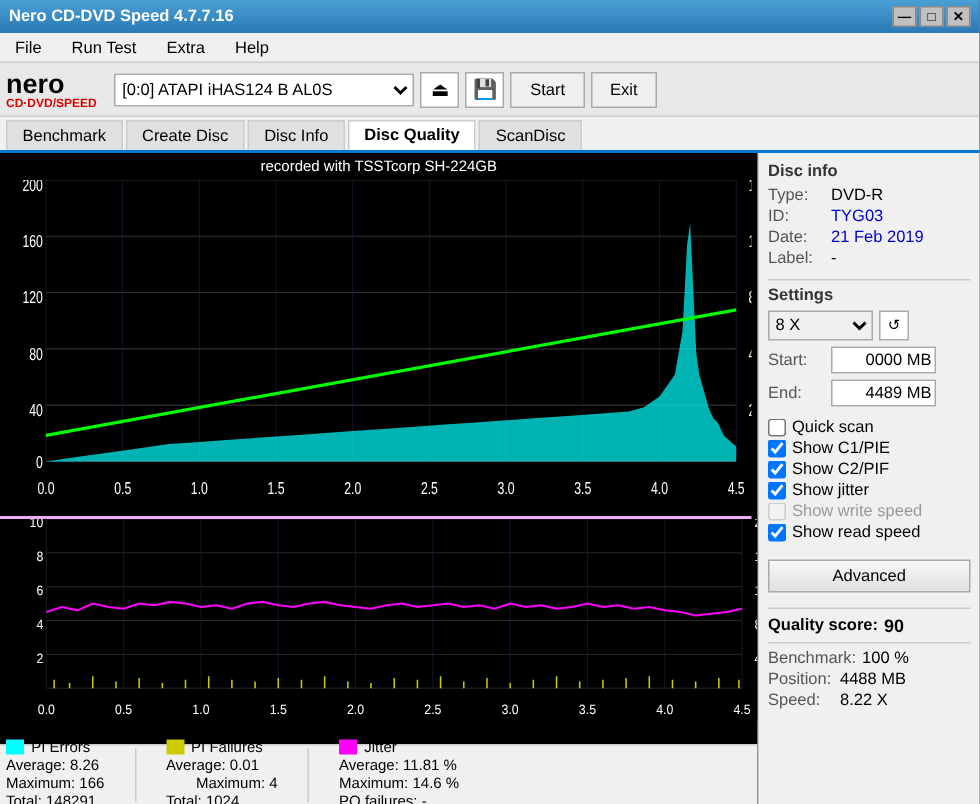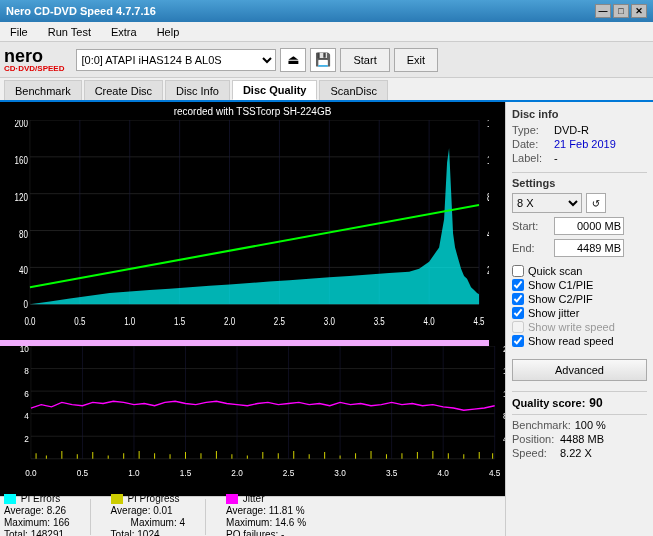--- a/index.html
+++ b/index.html
@@ -330,21 +330,21 @@
   <div class="tab">Disc Info</div>
   <div class="tab active">Disc Quality</div>
   <div class="tab">ScanDisc</div>
 </div>
 
 <div class="main-content">
 
   <div class="chart-area">
     <div class="chart-title">recorded with TSSTcorp SH-224GB</div>
 
-    <div style="position:absolute;top:18px;left:0;right:16px;height:52%;background:black;border-bottom:6px solid #f0abfc;text-align:right;">
+    <div style="position:absolute;top:18px;left:0;right:4px;height:52%;background:black;border-bottom:2px solid #f0abfc;text-align:right;">
       <svg width="100%" height="100%" viewBox="0 0 490 155" preserveAspectRatio="none">
 
         <line x1="30" y1="0" x2="30" y2="130" stroke="#222" stroke-width="0.5"></line>
         <line x1="30" y1="0" x2="480" y2="0" stroke="#333" stroke-width="0.5"></line>
         <line x1="30" y1="26" x2="480" y2="26" stroke="#333" stroke-width="0.5"></line>
         <line x1="30" y1="52" x2="480" y2="52" stroke="#333" stroke-width="0.5"></line>
         <line x1="30" y1="78" x2="480" y2="78" stroke="#333" stroke-width="0.5"></line>
         <line x1="30" y1="104" x2="480" y2="104" stroke="#333" stroke-width="0.5"></line>
         <line x1="30" y1="130" x2="480" y2="130" stroke="#333" stroke-width="0.5"></line>
 
@@ -487,21 +487,21 @@
           <span>Total:</span>
           <span>148291</span>
         </div>
       </div>
 
       <div style="width:1px;background:#ccc;height:36px;margin:0 4px;"></div>
 
       <div style="display:flex;flex-direction:column;gap:1px;">
         <div style="font-size:10px;">
           <span class="legend-box" style="background:#cccc00;"></span>
-          <span>PI Progress</span>
+          <span>PI Failures</span>
         </div>
         <div style="font-size:10px;">
           <span>Average:</span>
           <span>0.01</span>
         </div>
         <div style="font-size:10px;padding-left:20px;">
           <span>Maximum:</span>
           <span>4</span>
         </div>
         <div style="font-size:10px;">
@@ -534,20 +534,24 @@
   </div>
 
   <div class="right-panel">
 
     
     <div class="panel-section">
       <div class="panel-section-title">Disc info</div>
       <div class="info-row">
         <span class="info-label">Type:</span>
         <span class="info-value">DVD-R</span>
+      </div>
+      <div class="info-row">
+        <span class="info-label">ID:</span>
+        <span class="info-value blue">TYG03</span>
       </div>
       <div class="info-row">
         <span class="info-label">Date:</span>
         <span class="info-value blue">21 Feb 2019</span>
       </div>
       <div class="info-row">
         <span class="info-label">Label:</span>
         <span class="info-value">-</span>
       </div>
     </div>

